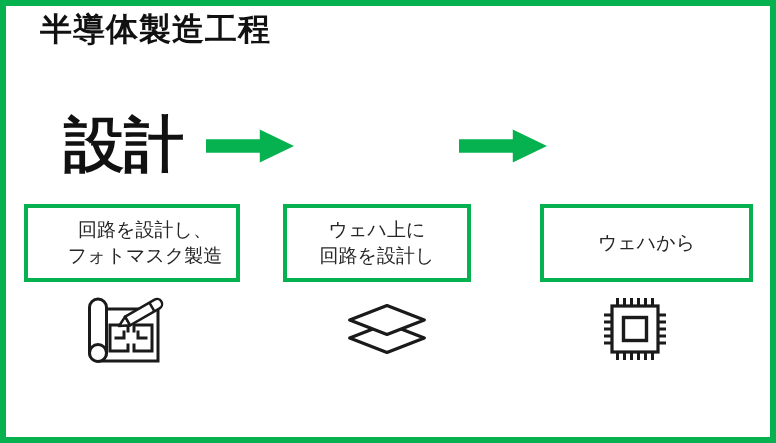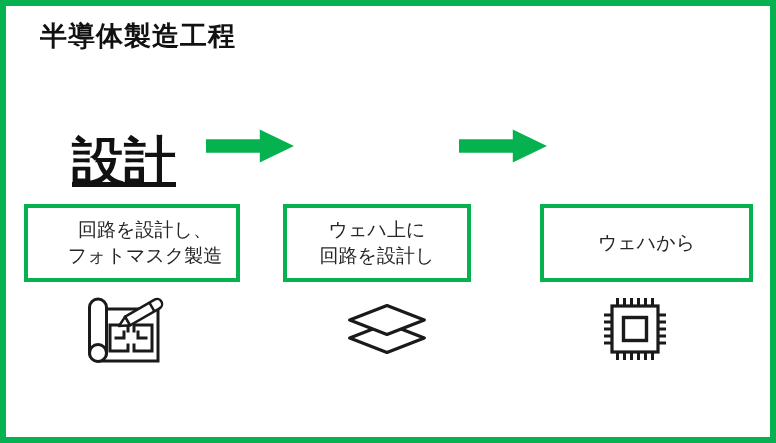--- a/index.html
+++ b/index.html
@@ -12,38 +12,37 @@
     width: 776px;
     height: 443px;
     background: #ffffff;
     border: 6px solid var(--green);
     overflow: hidden;
   }
 
   .page-title {
     position: absolute;
     left: 34px;
-    top: 12px;
-    font-size: 27px;
+    top: 2px;
+    font-size: 32px;
     font-weight: bold;
     color: var(--ink);
     letter-spacing: 1px;
     white-space: nowrap;
   }
 
   .stage-label {
     position: absolute;
-    top: 130px;
+    top: 114px;
     transform: translateX(-50%);
-    font-size: 52px;
+    font-size: 60px;
     font-weight: bold;
     line-height: 50px;
     color: var(--ink);
     white-space: nowrap;
-    text-decoration: underline;
   }
   .stage-label.l1 { left: 118px; }
   .stage-label.l2 { left: 376px; }
   .stage-label.l3 { left: 622px; }
 
   .arrow { position: absolute; top: 123px; width: 88px; height: 34px; }
   .arrow.a1 { left: 200px; }
   .arrow.a2 { left: 453px; }
   .arrow polygon { fill: var(--green); }
 

